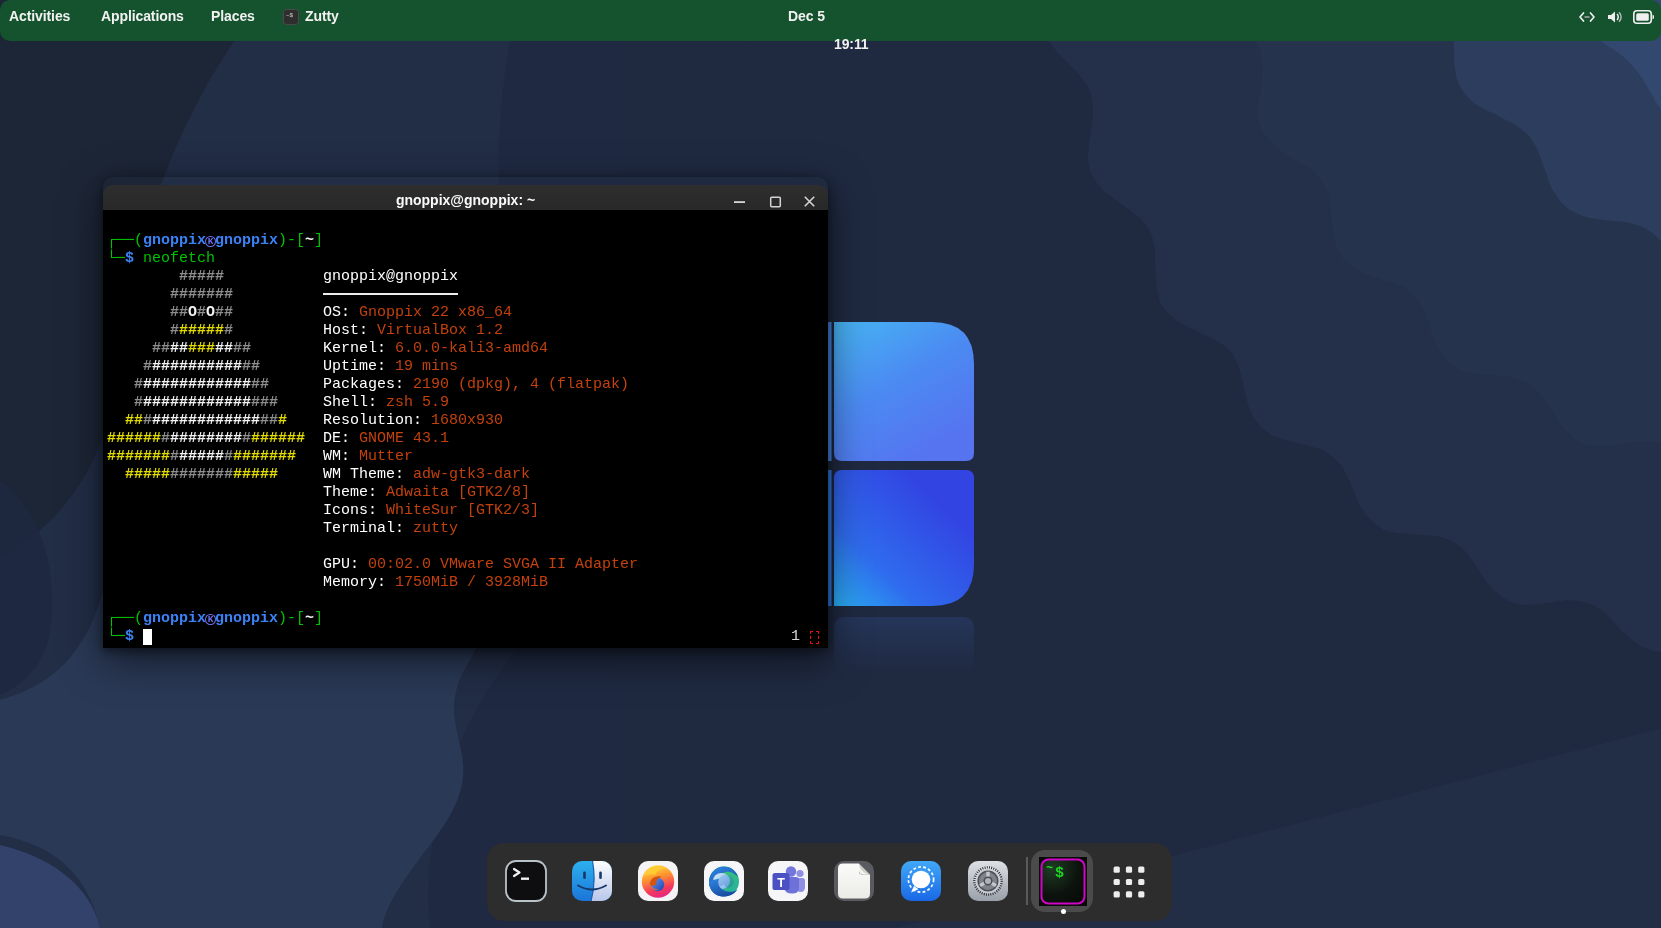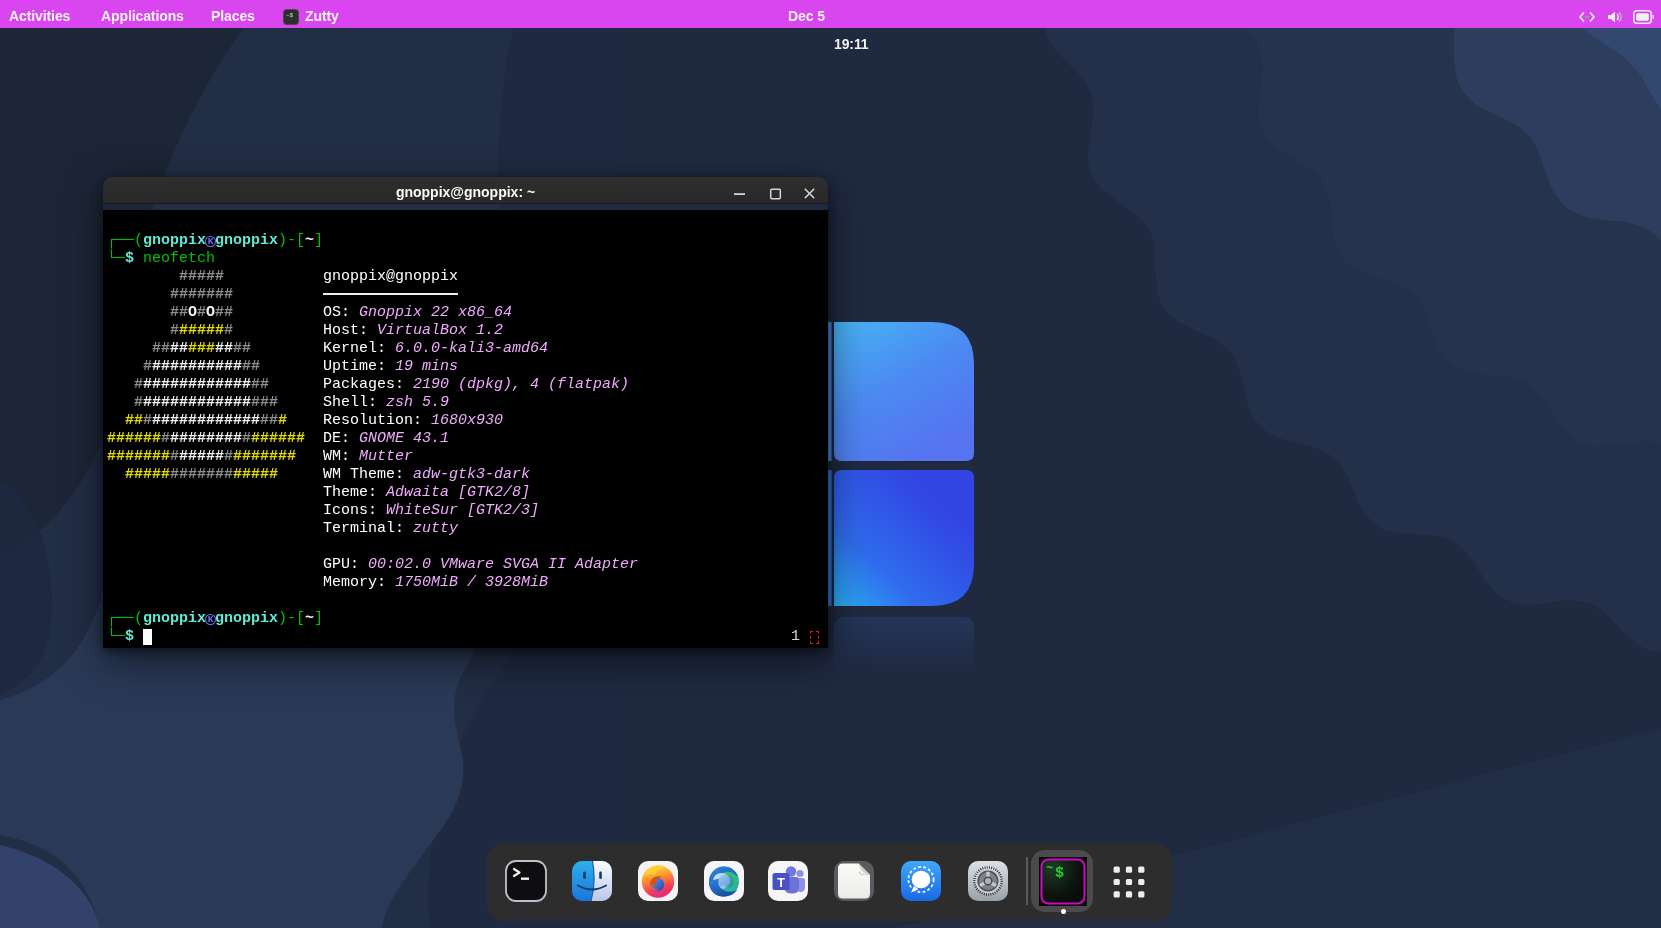--- a/index.html
+++ b/index.html
@@ -1,41 +1,41 @@
 <!DOCTYPE html>
 <html><head>
 <meta charset="utf-8">
 <style>
   html,body{margin:0;padding:0;width:1661px;height:928px;overflow:hidden;background:#232e4a;}
   *{box-sizing:border-box;}
   .abs{position:absolute;}
   
   #wall{position:absolute;left:0;top:0;width:1661px;height:928px;}
   
-  #topbar{position:absolute;left:0;top:0;width:1661px;height:28px;background:#d946ef;
-    font-family:"Liberation Sans",sans-serif;font-weight:bold;color:#f2f2f2;font-size:14px;}
+  #topbar{position:absolute;left:0;top:0;width:1661px;height:41px;background:#14532d;
+    font-family:"Liberation Sans",sans-serif;font-weight:bold;color:#f2f2f2;font-size:14px;border-radius:10px;}
   #topbar .it{position:absolute;top:8px;line-height:17px;letter-spacing:-0.1px;}
   
   #term{position:absolute;left:103px;top:177px;width:725px;height:471px;
     border-radius:10px 10px 2px 2px;box-shadow:0 12px 40px rgba(0,0,0,.55),0 3px 10px rgba(0,0,0,.45);}
-  #tbar{position:absolute;left:0;top:0;width:725px;height:27px;background:linear-gradient(#2e2e2e,#282828);
+  #tbar{position:absolute;left:0;top:8px;width:725px;height:27px;background:linear-gradient(#2e2e2e,#282828);
     border-radius:10px 10px 0 0;border-bottom:1px solid #1b1b1b;}
   #ttitle{position:absolute;left:0;top:7px;width:725px;text-align:center;
     font-family:"Liberation Sans",sans-serif;font-weight:bold;font-size:14px;color:#fafafa;}
   #tbody{position:absolute;left:0;top:33px;width:725px;height:438px;background:#000;overflow:hidden;
     font-family:"Liberation Mono",monospace;font-size:15px;line-height:18px;color:#e8e8e8;}
   .ln{position:absolute;left:4px;white-space:pre;}
   .inf{position:absolute;left:220px;white-space:pre;}
   .g{color:#8f8f8f;font-weight:bold;}
   .w{color:#f4f4f4;font-weight:bold;}
   .y{color:#e3de00;font-weight:bold;}
   .b{font-weight:normal;color:#ffffff;}
   .gr{color:#00c200;}
-  .bl{color:#5eead4;font-weight:bold;}
-  .val{color:#f0abfc;font-style:italic;}
+  .bl{color:#3b82f6;font-weight:bold;}
+  .val{color:#c2410c;}
   .kk{display:inline-block;width:11px;height:11.5px;border:1.2px solid #6f6fee;border-radius:50%;
       font-size:9.5px;line-height:10px;text-align:center;color:#6f6fee;font-weight:bold;vertical-align:0.5px;margin:0 -1px;}
   .dash{display:inline-block;width:135px;height:2px;background:#ededed;vertical-align:3px;}
   
   #dock{position:absolute;left:487px;top:843px;width:685px;height:78px;background:rgba(45,45,45,0.97);border-radius:17px;}
 </style>
 </head>
 <body>
 <svg id="wall" viewBox="0 0 1661 928" preserveAspectRatio="none">
   <defs>

